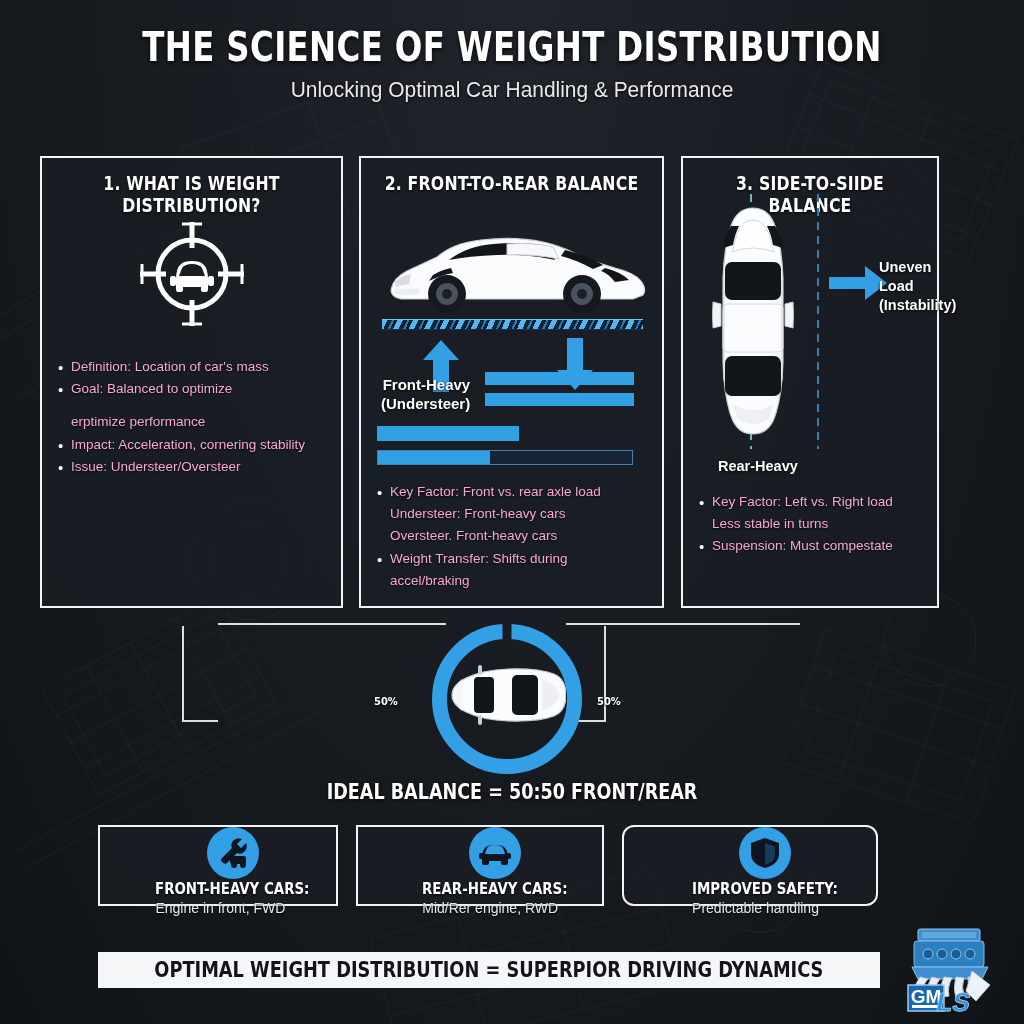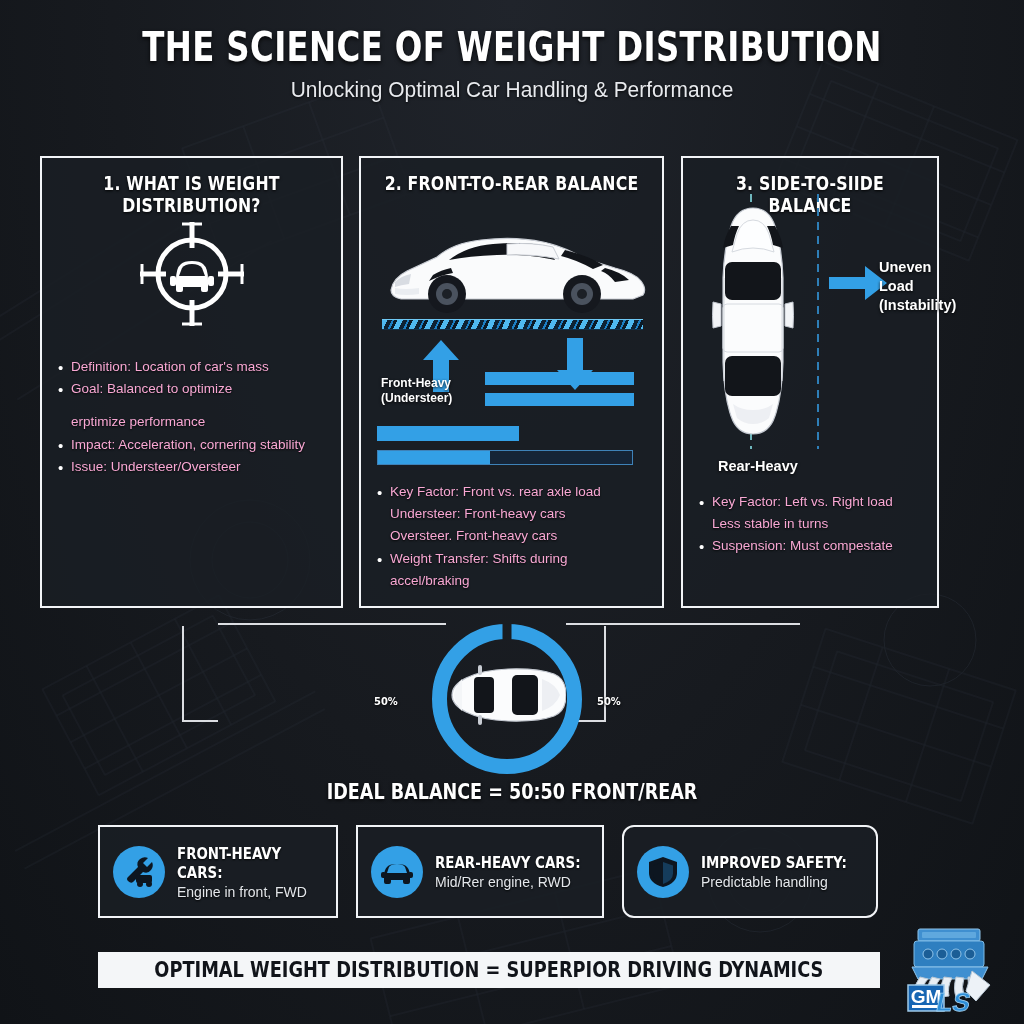--- a/index.html
+++ b/index.html
@@ -72,22 +72,23 @@
         #1C7FC4 9px,#1C7FC4 11px,
         #0A1A27 11px,#0A1A27 14px);
     border-top:1px solid #6FC9F4;
     border-bottom:1px solid #123049;
   }
   #arr-up{ position:absolute; left:62px; top:182px; }
   #arr-dn{ position:absolute; left:196px; top:180px; }
 
   .label-fh{
     position:absolute; left:20px; top:218px;
-    font-size:12px; font-weight:bold; line-height:1.25;
+    font-size:15px; font-weight:bold; line-height:1.25;
     text-shadow:0 1px 3px rgba(0,0,0,.9);
+    text-align:right;
   }
   .bar{ position:absolute; background:#33A0E6; }
   #bar-a{ left:124px; top:214px; width:149px; height:13px; }
   #bar-b{ left:124px; top:235px; width:149px; height:13px; }
   #bar-c{ left:16px;  top:268px; width:142px; height:15px; }
   #bar-d-track{
     left:16px; top:292px; width:256px; height:15px;
     background:#152436; border:1px solid #3E82B8;
   }
   #bar-d-fill{ left:17px; top:293px; width:112px; height:13px; background:#33A0E6; }
@@ -146,23 +147,23 @@
 
   #ideal{
     position:absolute; left:0; top:780px; width:1024px; text-align:center;
     font-family:"DejaVu Sans Condensed","Liberation Sans Narrow","Liberation Sans",sans-serif;
     font-weight:bold; font-size:21px; transform:scaleX(.93);
     text-shadow:0 1px 4px rgba(0,0,0,.9);
   }
 
   
   .card{
-    position:absolute; top:825px; height:93px;
+    position:absolute; top:825px; height:81px;
     border:2px solid #F2F4F7; background:rgba(26,30,36,.85);
-    display:flex; align-items:center; padding-left:13px;
+    display:flex; align-items:center; padding-left:29px;flex-direction:column;
   }
   #card1{ left:98px;  width:240px; }
   #card2{ left:356px; width:248px; }
   #card3{ left:622px; width:256px;border-radius:12px; }
   .card-ic{
     flex:0 0 52px; width:52px; height:52px; border-radius:50%;
     background:#33A0E6; display:flex; align-items:center; justify-content:center;
   }
   .card-txt{ margin-left:12px; }
   .card-t{

